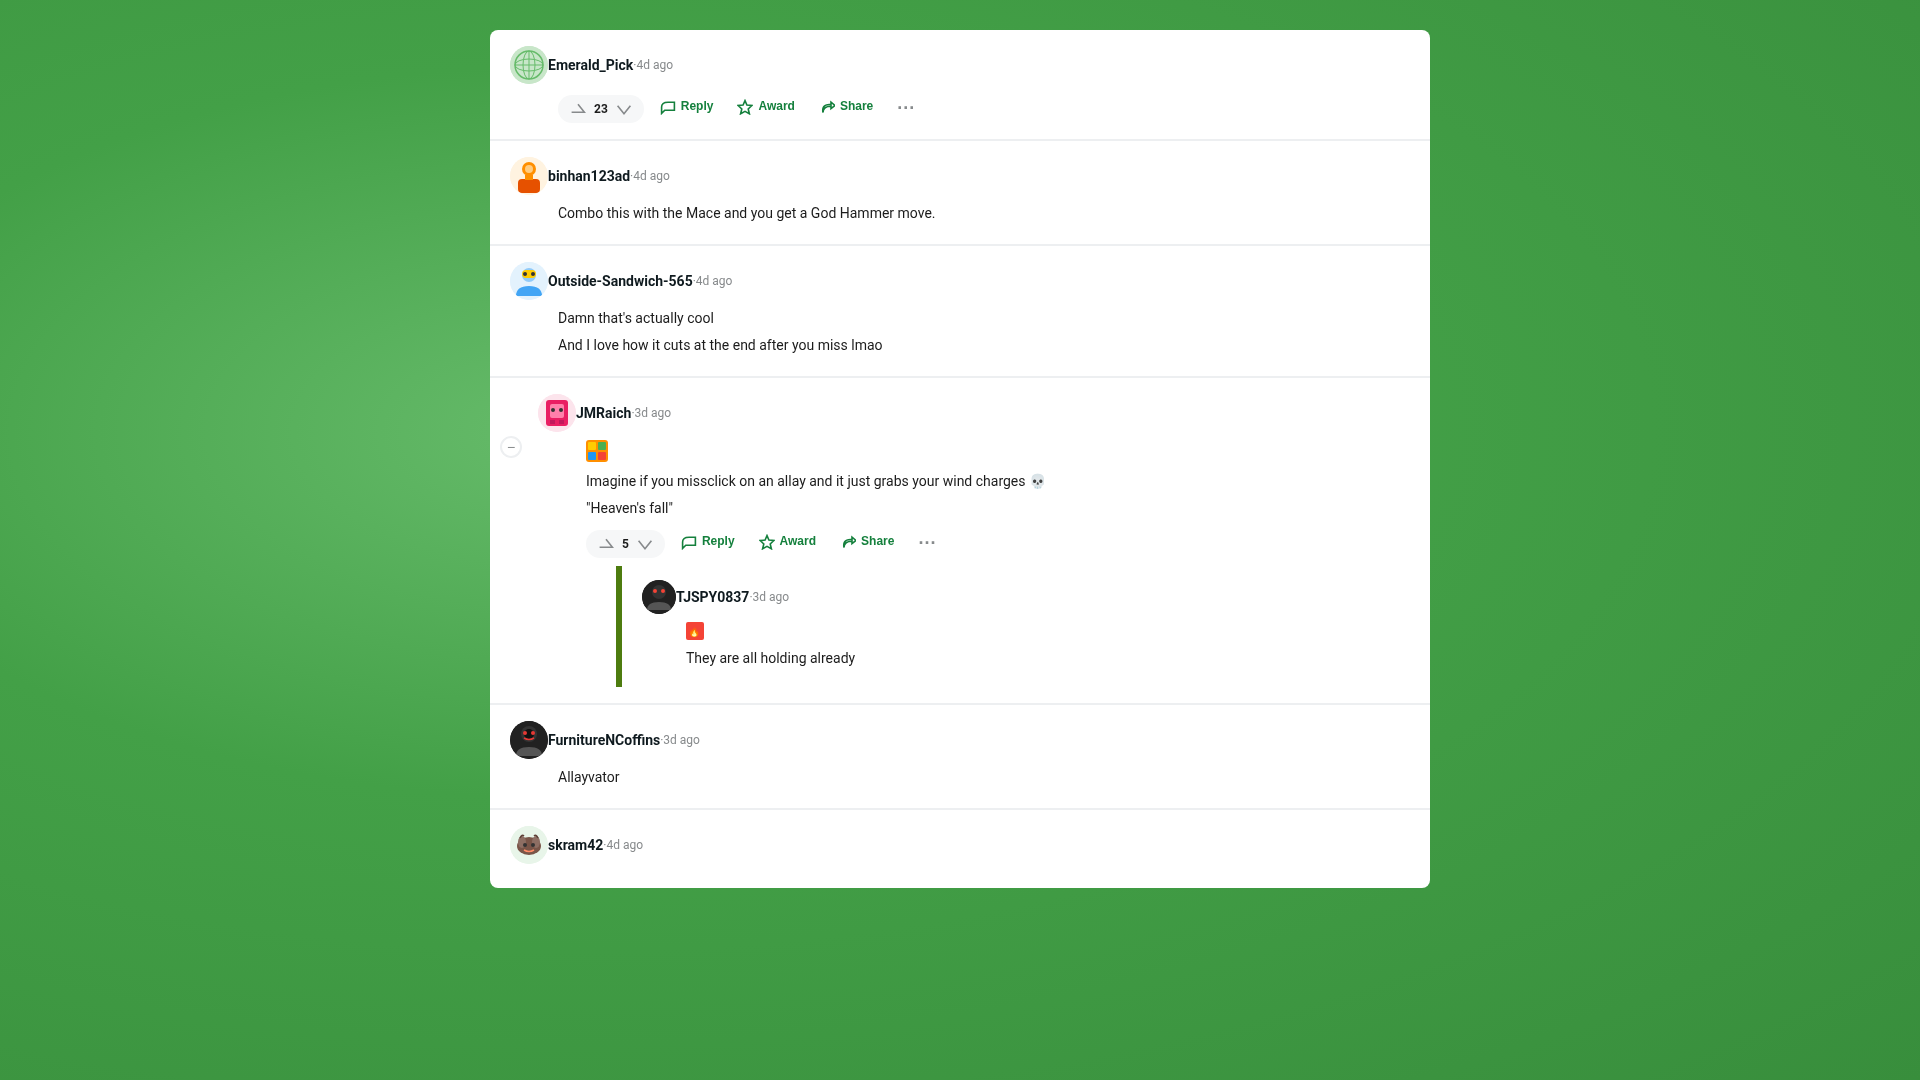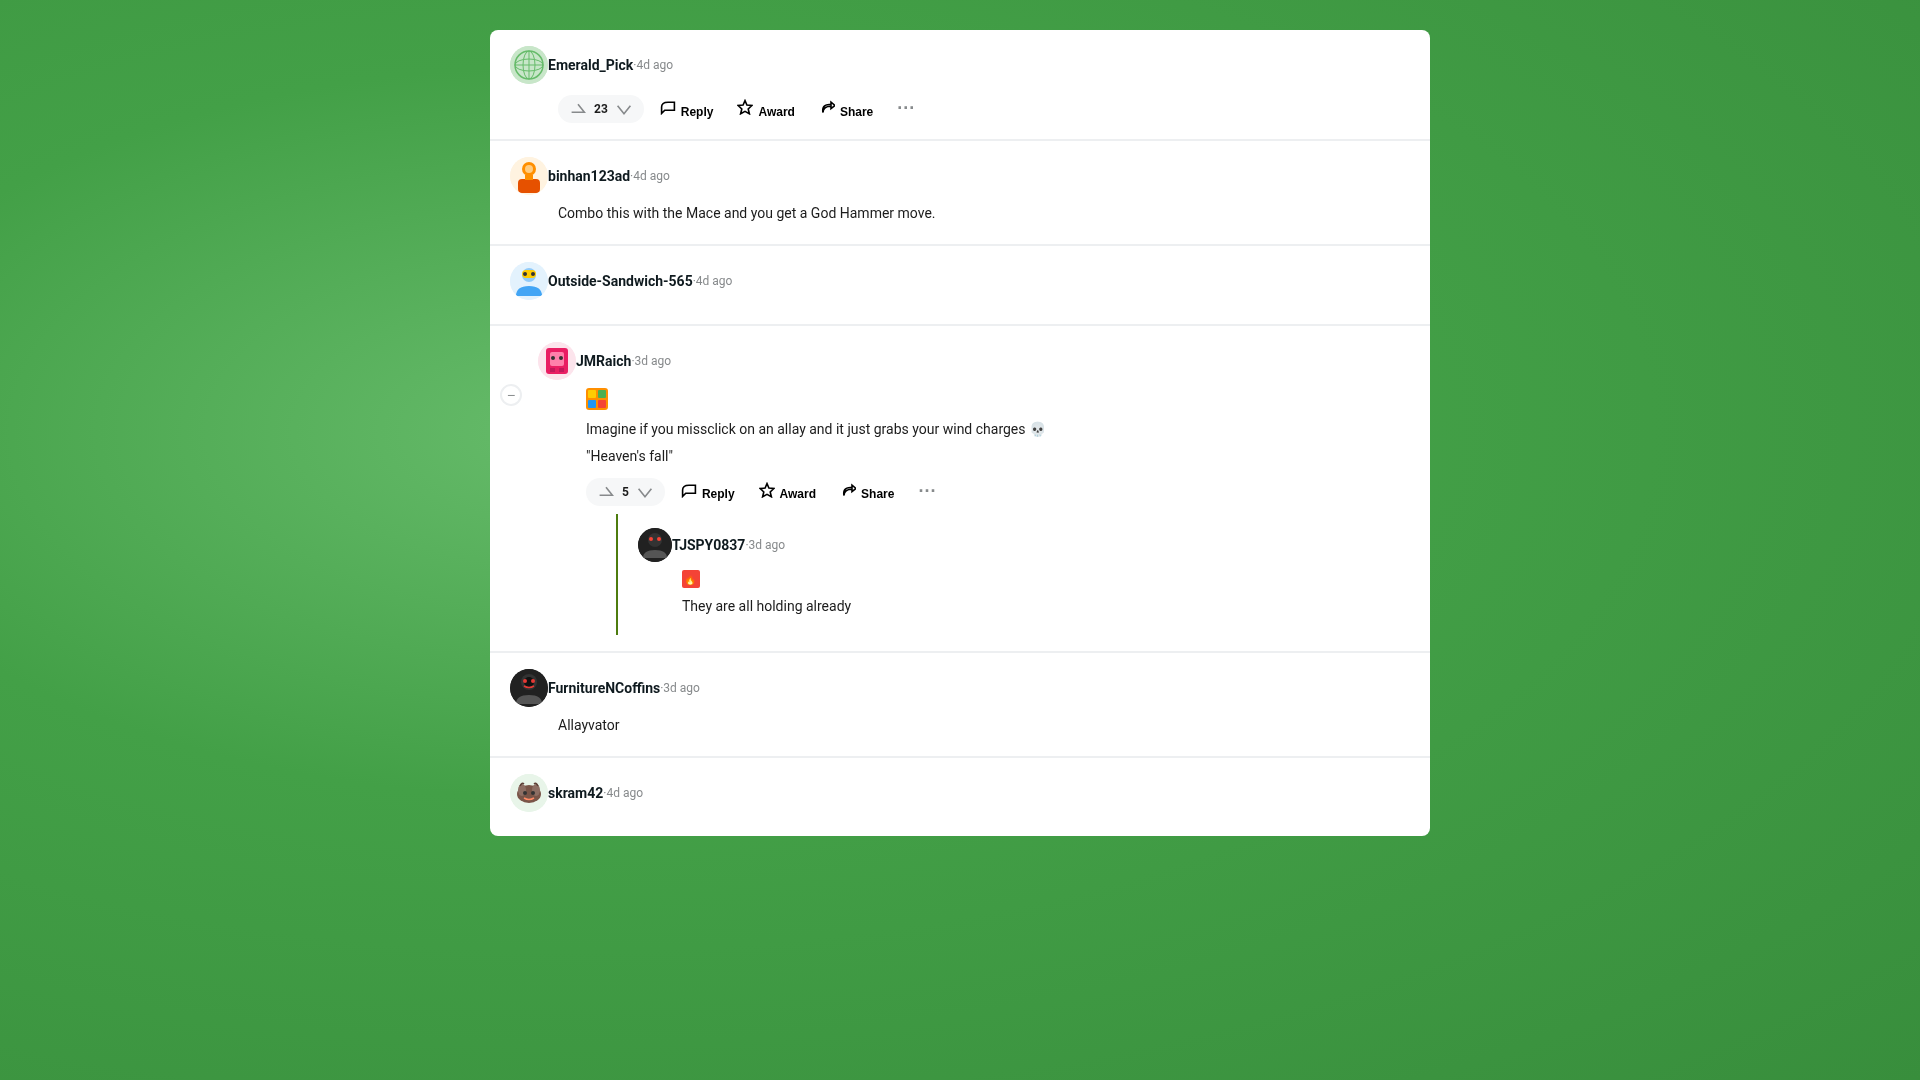--- a/index.html
+++ b/index.html
@@ -93,26 +93,26 @@
       align-items: center;
     }
     .vote-count {
       font-size: 12px;
       font-weight: 700;
       color: #1c1c1c;
       padding: 0 2px;
     }
     .action-btn {
       display: flex;
-      align-items: flex-end;
+      align-items: flex-start;
       gap: 5px;
       background: none;
       border: none;
       cursor: pointer;
-      color: #000000;
+      color: #15803d;
       font-size: 12px;
       font-weight: 700;
       padding: 4px 8px;
       border-radius: 20px;
     }
     .action-icon { font-size: 16px; }
     .more-btn {
       background: none;
       border: none;
       cursor: pointer;
@@ -135,21 +135,21 @@
       display: flex;
       align-items: center;
       justify-content: center;
       font-size: 14px;
       color: #878a8c;
       transform: translateY(30px);
     }
     .nested-comment {
       margin-left: 30px;
       padding: 14px 14px 14px 20px;
-      border-left: 2px solid #4d7c0f;
+      border-left: 6px solid #4d7c0f;
       margin-top: 8px;
     }
     .nested-avatar {
       width: 34px;
       height: 34px;
       border-radius: 50%;
       overflow: hidden;
       flex-shrink: 0;
       display: flex;
       align-items: center;
@@ -255,20 +255,24 @@
           <circle cx="19" cy="13" r="7" fill="#90caf9"></circle>
           <path d="M6 34 Q6 24 19 24 Q32 24 32 34" fill="#42a5f5"></path>
           <rect x="12" y="8" width="14" height="8" rx="4" fill="#ffcc02"></rect>
           <circle cx="15" cy="12" r="2" fill="#333"></circle>
           <circle cx="23" cy="12" r="2" fill="#333"></circle>
         </svg>
       </div>
       <span class="username">Outside-Sandwich-565</span>
       <span class="timestamp">·</span>
       <span class="timestamp">4d ago</span>
+    </div>
+    <div class="comment-body">
+      <p class="comment-text comment-text-line">Damn that's actually cool</p>
+      <p class="comment-text">And I love how it cuts at the end after you miss lmao</p>
     </div>
   </div>
 
   <hr class="divider">
 
   <div class="comment" style="position:relative;">
     <button class="collapse-btn" style="position:absolute;left:10px;top:28px;width:22px;height:22px;border-radius:50%;border:2px solid #edeff1;background:white;cursor:pointer;display:flex;align-items:center;justify-content:center;font-size:14px;color:#878a8c;">−</button>
     <div class="comment-header" style="margin-left:28px;">
       <div class="avatar" style="background:#fce4ec; border-radius:50%;">
         <svg width="38" height="38" viewBox="0 0 38 38">

